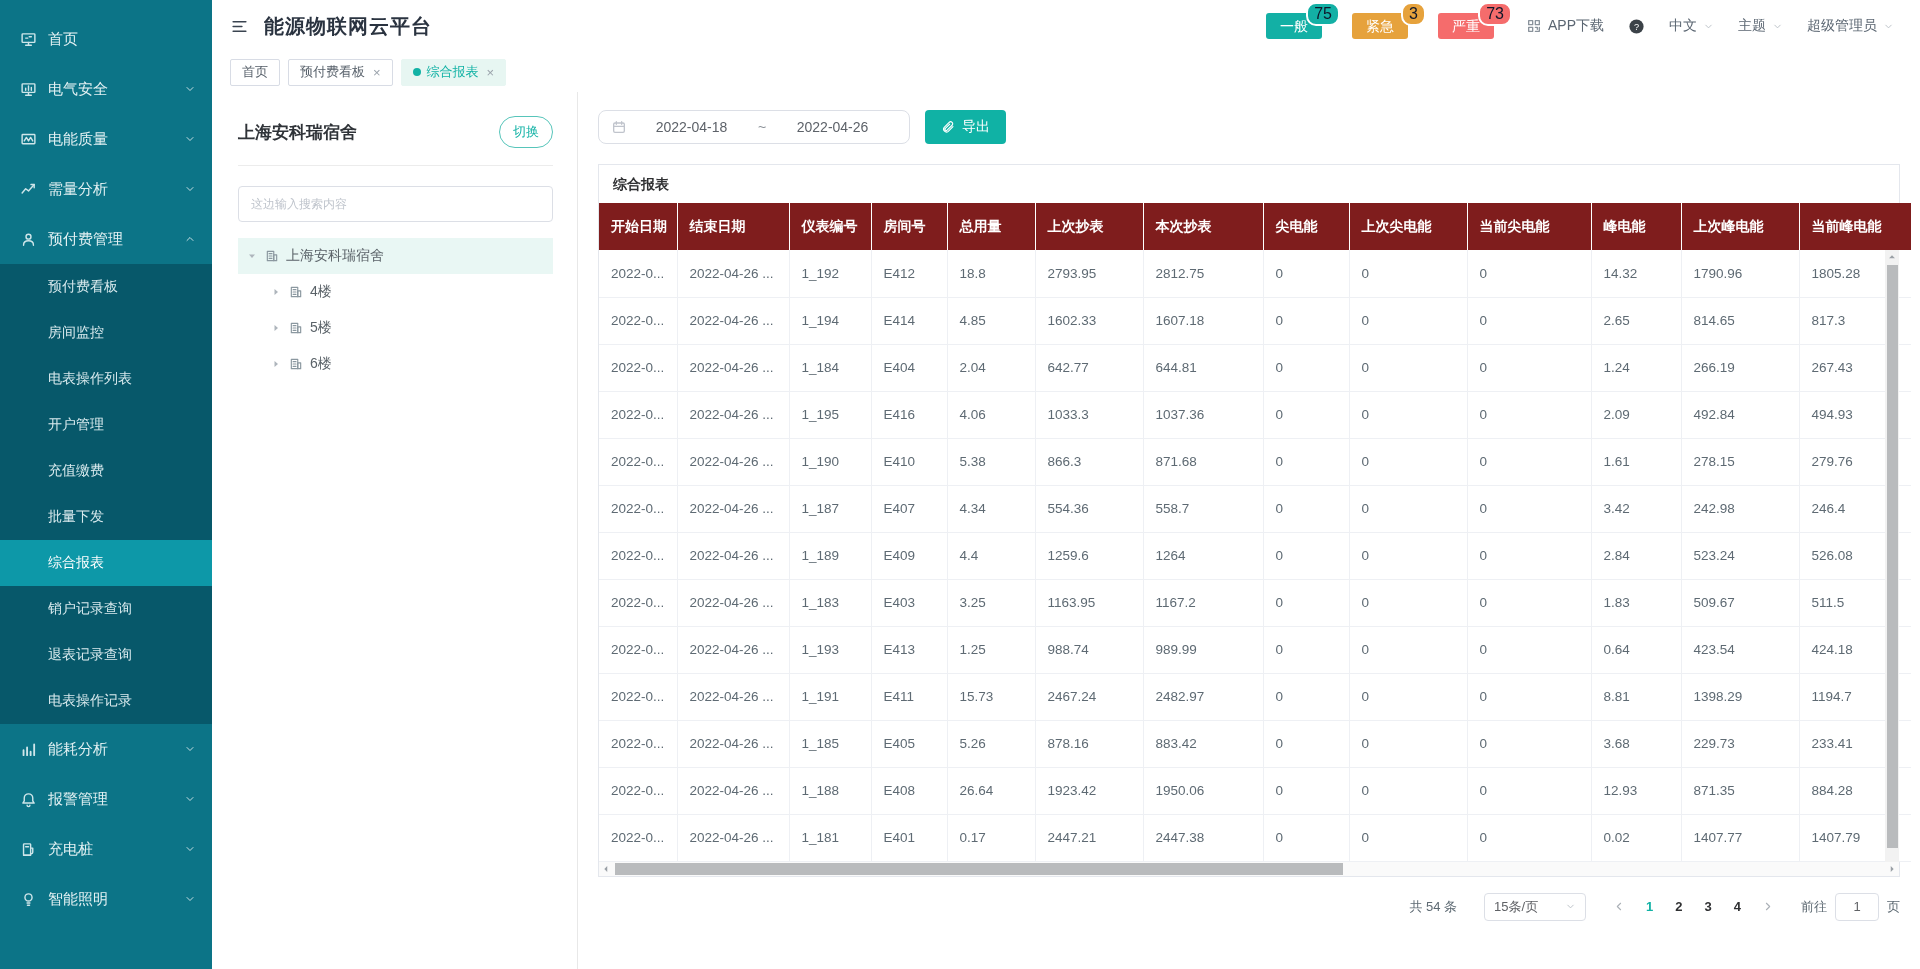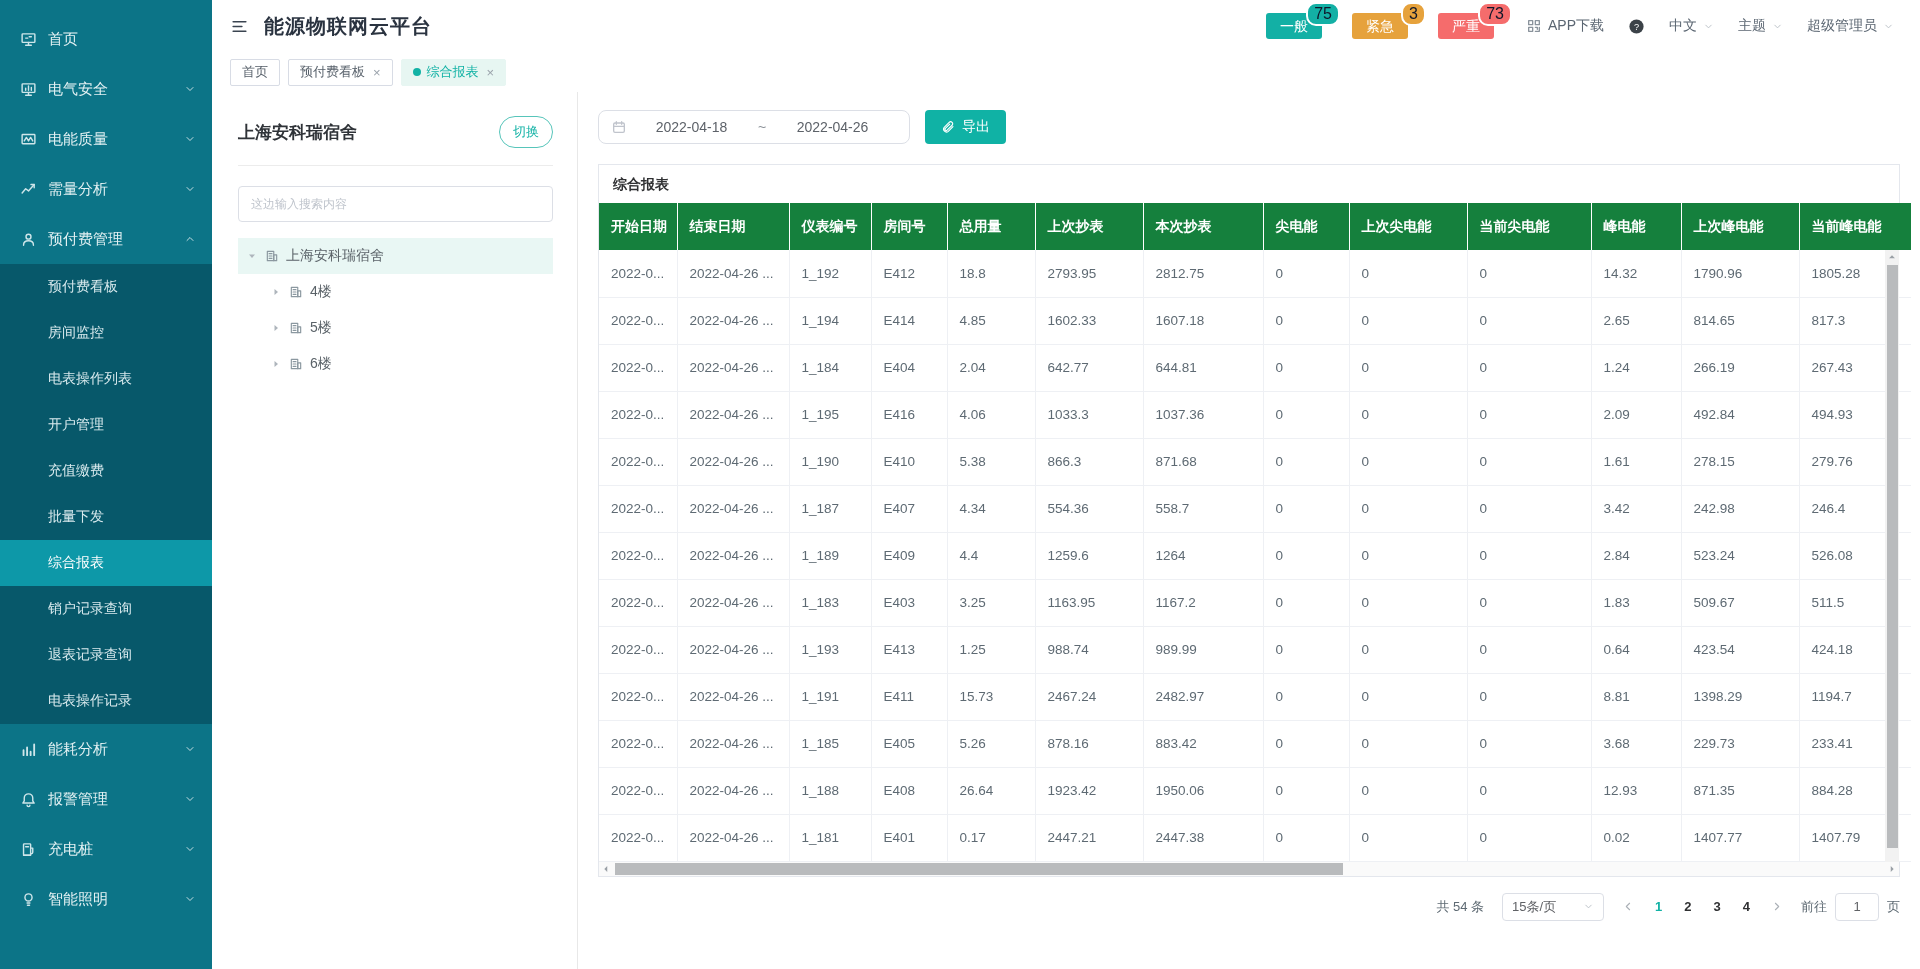--- a/index.html
+++ b/index.html
@@ -97,21 +97,21 @@
     padding:0 16px; font-size:14px; display:flex; align-items:center; gap:7px;
     cursor:pointer; font-family:inherit;
   }
   .export-btn .icon { font-size:14px; }
 
   .card { margin-top:20px; border:1px solid #e4e7ed; background:#fff; }
   .card-title { padding:11px 14px 9px; font-size:14px; font-weight:bold; color:#303133; }
   .table-wrap { position:relative; }
   table { width:100%; border-collapse:collapse; table-layout:fixed; }
   thead th {
-    background:#15803d; color:#fff; font-size:14px; font-weight:bold; text-align:left;
+    background:#7f1d1d; color:#fff; font-size:14px; font-weight:bold; text-align:left;
     height:47px; padding:0 12px; border-right:1px solid rgba(255,255,255,.45);
     white-space:nowrap; overflow:hidden;
   }
   thead th:last-child { border-right:none; }
   tbody td {
     height:47px; padding:0 12px; font-size:13.5px; color:#5e6a73;
     border-right:1px solid #eef0f4; border-bottom:1px solid #eef0f4;
     white-space:nowrap; overflow:hidden; background:#fff;
   }
   tbody td:last-child { border-right:none; }
@@ -122,21 +122,21 @@
   }
   .vscroll .icon { font-size:10px; color:#9aa0a6; flex:none; padding:2px 0; }
   .vthumb { width:11px; flex:1; margin:1px 0 14px; background:#b9bbbd; cursor:grab; }
   .hscroll { position:relative; height:14px; background:#fafafa; }
   .hscroll .icon { position:absolute; top:2px; font-size:10px; color:#9aa0a6; }
   .hscroll .h-left { left:2px; } .hscroll .h-right { right:2px; }
   .hthumb { position:absolute; left:16px; top:1px; bottom:1px; width:56%; background:#b9bbbd; cursor:grab; }
 
   
   .pagination {
-    display:flex; align-items:center; justify-content:flex-end; gap:18px;
+    display:flex; align-items:center; justify-content:flex-end; gap:27px;
     margin-top:16px; font-size:13px; color:#5e6a73;
   }
   .page-size {
     width:102px; height:28px; border:1px solid #dcdfe6; border-radius:4px;
     display:flex; align-items:center; justify-content:space-between;
     padding:0 9px; color:#606266; cursor:pointer;
   }
   .page-size .chev { font-size:11px; color:#b8bec5; }
   .pages { display:flex; align-items:center; gap:20px; }
   .page-arrow { font-size:13px; color:#aab0b6; cursor:pointer; }

